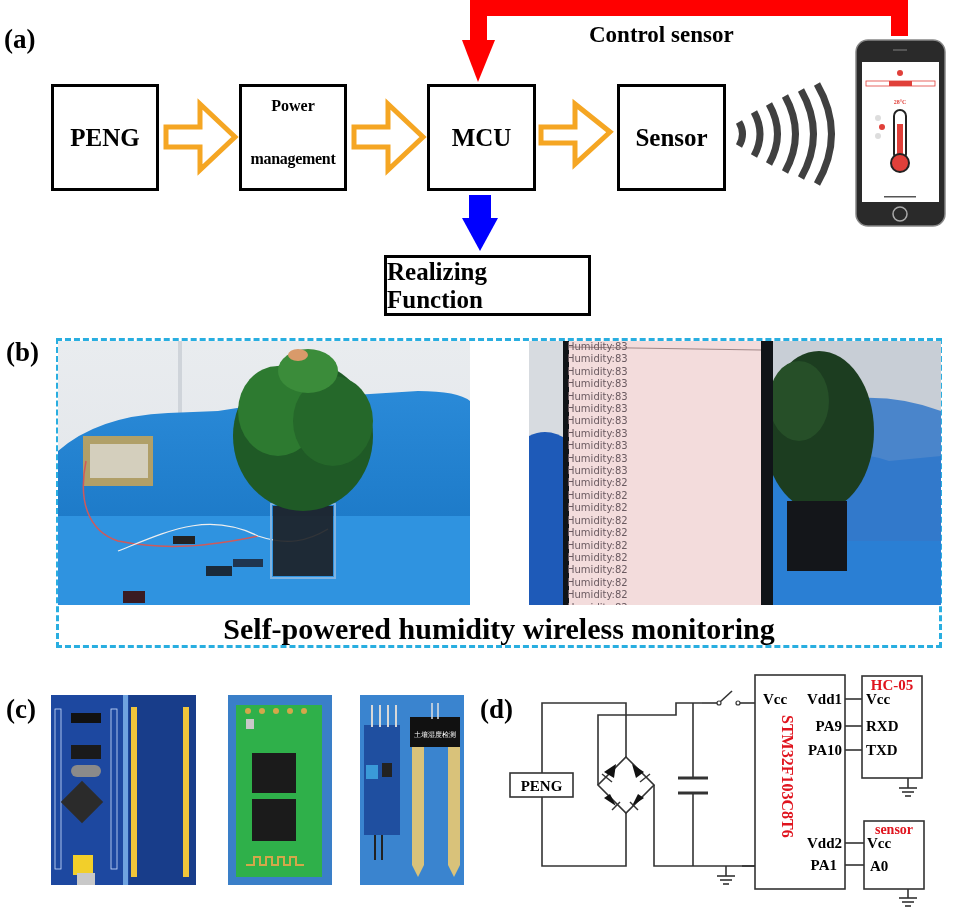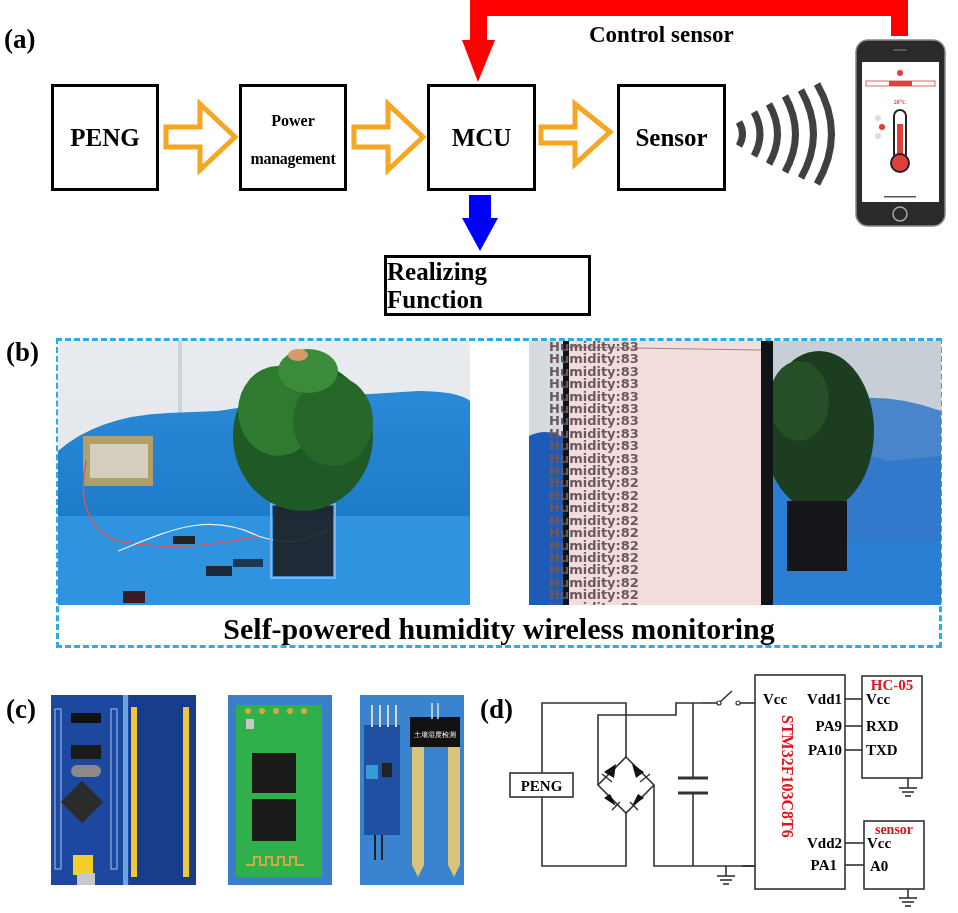--- a/index.html
+++ b/index.html
@@ -3,30 +3,30 @@
 <meta charset="utf-8">
 <style>
   html, body { margin: 0; padding: 0; background: #ffffff; }
   body { width: 958px; height: 913px; position: relative; overflow: hidden;
          font-family: "Liberation Serif", "DejaVu Serif", serif; color: #000; }
   .abs { position: absolute; }
   .panel-label { position: absolute; font-weight: bold; font-size: 27px; line-height: 1; }
   .blk { position: absolute; border: 3px solid #000; background: #fff; box-sizing: border-box;
          display: flex; align-items: center; justify-content: center; font-weight: bold; }
   .blk-big { font-size: 25px; }
-  .blk-pm { flex-direction: column; font-size: 16px; justify-content: space-between; padding: 25px 0 20px; align-items: center; }
+  .blk-pm { flex-direction: column; font-size: 16px; justify-content: space-between; padding: 10px 0 20px; align-items: center; }
   .control-label { font-weight: bold; font-size: 23px; }
   svg text { font-family: "Liberation Serif", "DejaVu Serif", serif; font-weight: bold; }
   .frame-b { position: absolute; left: 56px; top: 338px; width: 886px; height: 310px;
              border: 3px dashed #29aee0; box-sizing: border-box; }
   .caption-b { position: absolute; left: 56px; top: 612px; width: 886px; text-align: center;
                font-weight: bold; font-size: 30px; }
   .photo { position: absolute; overflow: hidden; }
-  .phone-screen-list { position: absolute; left: 20px; top: 0; font-family: "DejaVu Sans", sans-serif;
-                       font-size: 13px; color: #6a5a60; line-height: 12.4px; font-weight: bold; }
+  .phone-screen-list { position: absolute; left: 38px; top: 0; font-family: "DejaVu Sans", sans-serif;
+                       font-size: 10px; color: #6a5a60; line-height: 12.4px; }
   .phone-screen-list div { white-space: nowrap; }
 </style>
 </head>
 <body>
 
 <div class="panel-label" style="left:4px; top:26px;">(a)</div>
 
 <svg class="abs" style="left:0; top:0;" width="958" height="330">
 
   <g>

